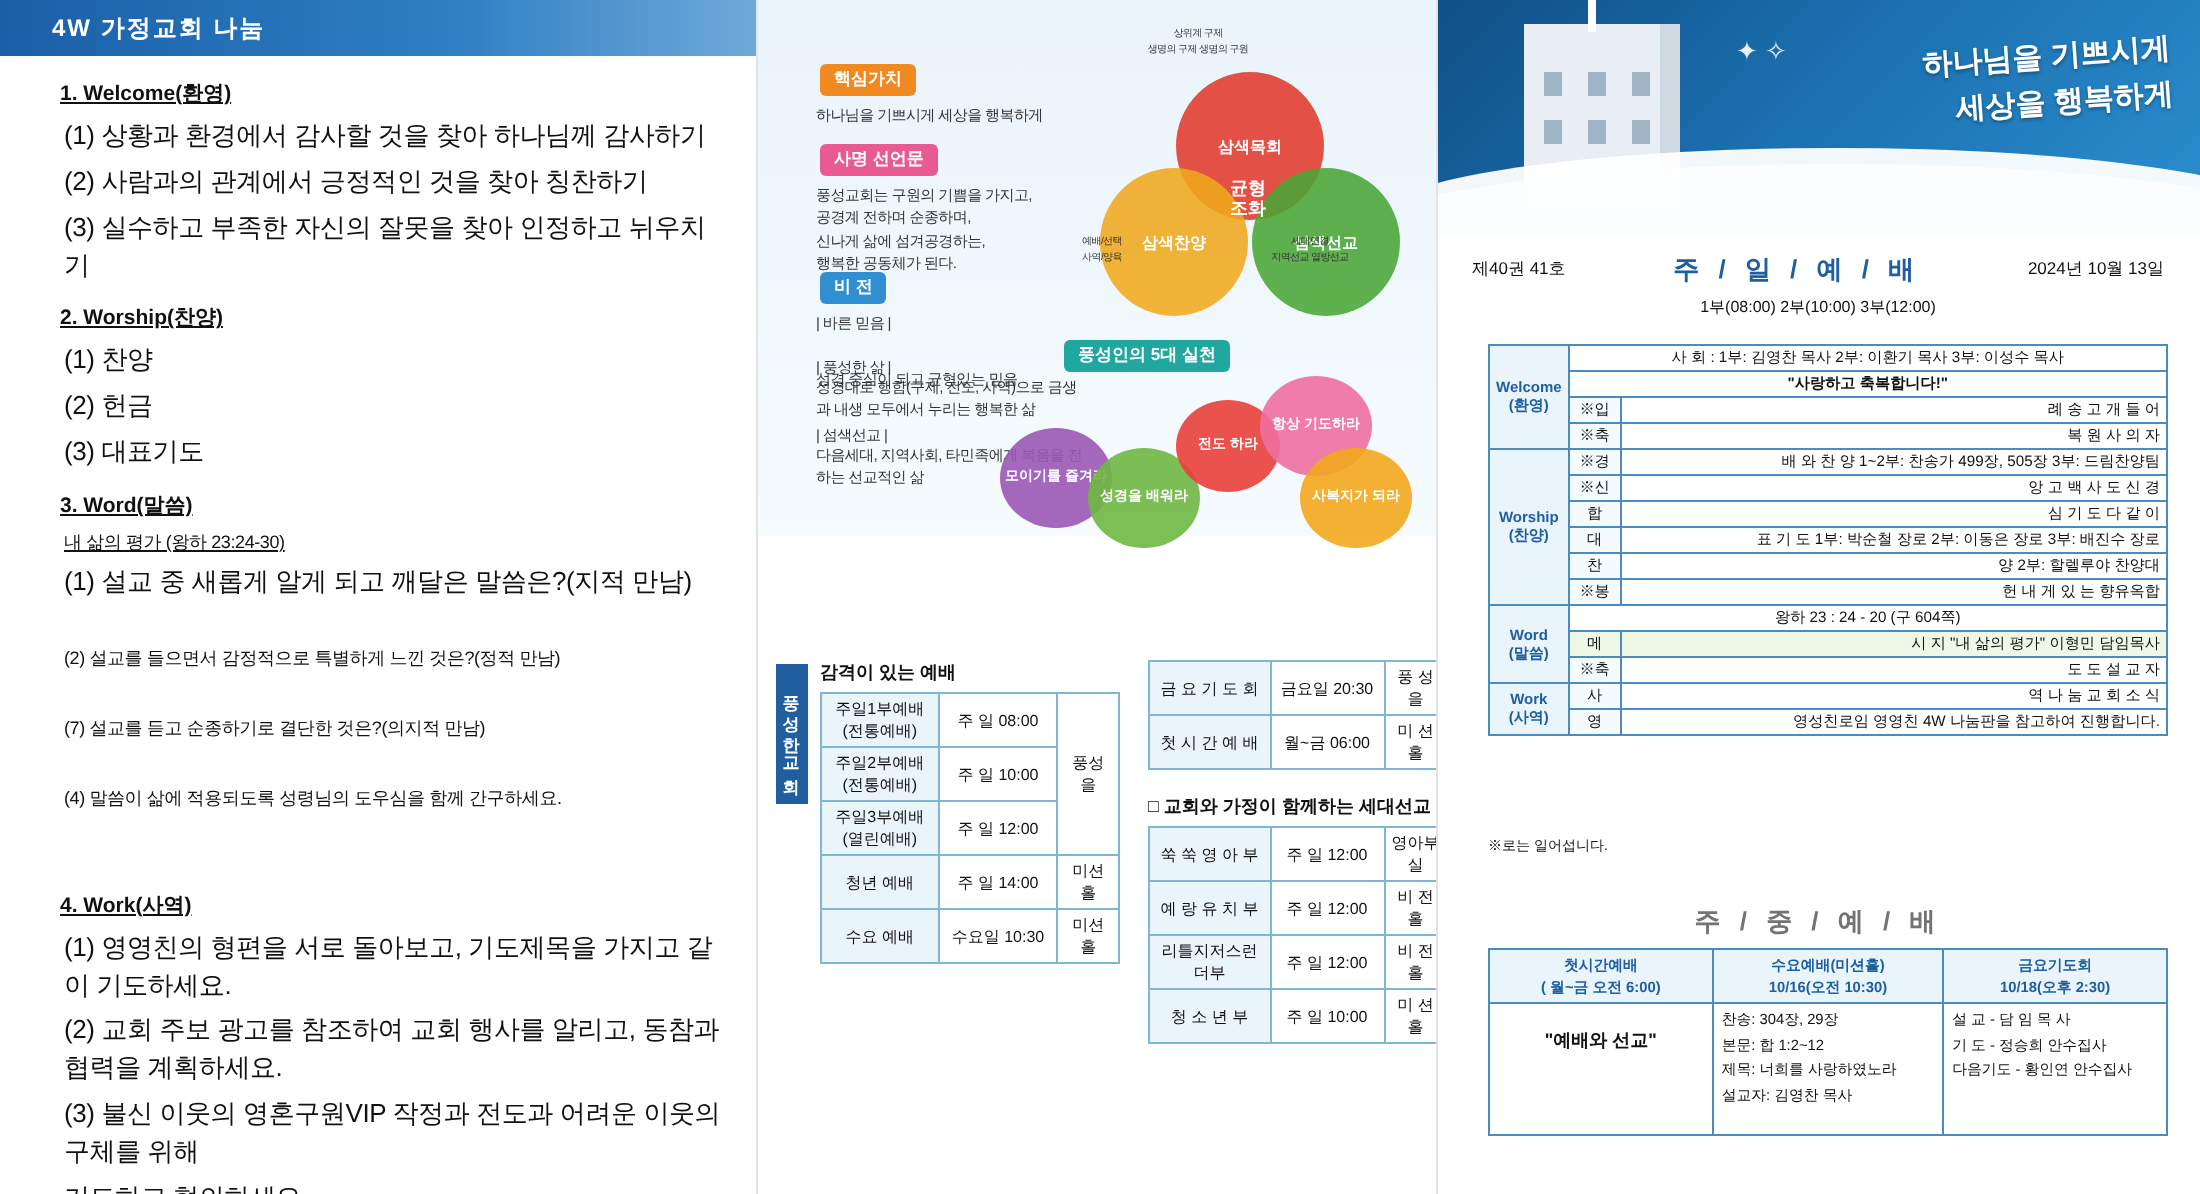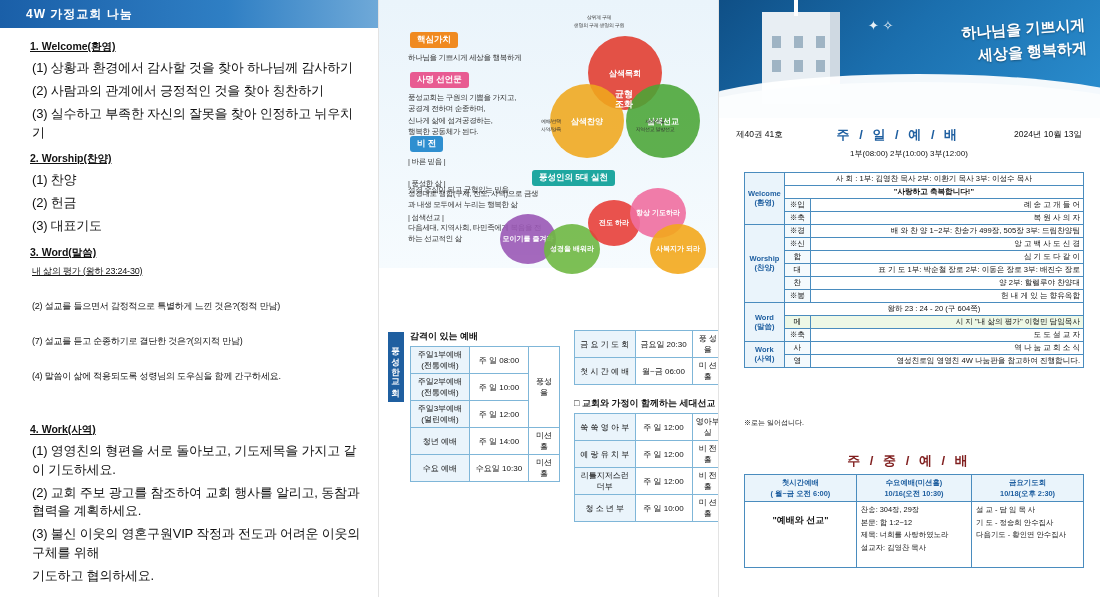--- a/index.html
+++ b/index.html
@@ -142,21 +142,21 @@
   .rtbl { position:absolute; left:26px; top:172px; width:340px; border-collapse:collapse; font-size:7.6px; }
   .rtbl td { border:1px solid #4a8cbe; padding:1px 3px; height:13px;text-align:right; }
   .rtbl td.sec { width:36px; text-align:center; background:#eaf4fb; color:#1f5fa0; font-weight:bold; font-size:7.5px; }
   .rtbl td.k { width:26px; text-align:center; background:#f4fafd; }
   .rtbl td.v { padding-left:6px; }
   .rtbl td.ctr { text-align:center; }
   .rtbl tr.hl td { background:#eef8e6; }
   .rnote { position:absolute; left:26px; top:418px; font-size:7px; }
 
   .rsub { position:absolute; left:0; top:452px; width:382px; text-align:center;
-          color:#7f1d1d; font-weight:bold; font-size:13px; letter-spacing:3px; }
+          color:#737373; font-weight:bold; font-size:13px; letter-spacing:3px; }
   .rtbl2 { position:absolute; left:26px; top:474px; width:340px; border-collapse:collapse; font-size:7.4px; }
   .rtbl2 td, .rtbl2 th { border:1px solid #4a8cbe; padding:2px 4px; vertical-align:top; }
   .rtbl2 th { background:#eaf4fb; color:#1f5fa0; font-weight:bold; text-align:center; font-size:7.4px; line-height:1.5; }
   .rtbl2 .big { font-size:9px; font-weight:bold; text-align:center; padding-top:12px; }
 
   .divider-v { position:absolute; top:0; width:1px; height:597px; background:#e3e3e3; }
 </style>
 </head>
 <body>
 
@@ -171,20 +171,21 @@
       <div class="item-line">(2) 사람과의 관계에서 긍정적인 것을 찾아 칭찬하기</div>
       <div class="item-line">(3) 실수하고 부족한 자신의 잘못을 찾아 인정하고 뉘우치기</div>
 
       <div class="sec-title">2. Worship(찬양)</div>
       <div class="item-line">(1) 찬양</div>
       <div class="item-line">(2) 헌금</div>
       <div class="item-line">(3) 대표기도</div>
 
       <div class="sec-title">3. Word(말씀)</div>
       <div class="sub-line underline-label">내 삶의 평가 (왕하 23:24-30)</div>
+      <div class="item-line">(1) 설교 중 새롭게 알게 되고 깨달은 말씀은?(지적 만남)</div>
       <div class="q-line">(2) 설교를 들으면서 감정적으로 특별하게 느낀 것은?(정적 만남)</div>
       <div class="q-line">(7) 설교를 듣고 순종하기로 결단한 것은?(의지적 만남)</div>
       <div class="q-line">(4) 말씀이 삶에 적용되도록 성령님의 도우심을 함께 간구하세요.</div>
 
       <div class="sec-title" style="margin-top:40px">4. Work(사역)</div>
       <div class="item-line">(1) 영영친의 형편을 서로 돌아보고, 기도제목을 가지고 같이 기도하세요.</div>
       <div class="item-line">(2) 교회 주보 광고를 참조하여 교회 행사를 알리고, 동참과 협력을 계획하세요.</div>
       <div class="item-line">(3) 불신 이웃의 영혼구원VIP 작정과 전도과 어려운 이웃의 구체를 위해</div>
       <div class="item-line">      기도하고 협의하세요.</div>
     </div>

